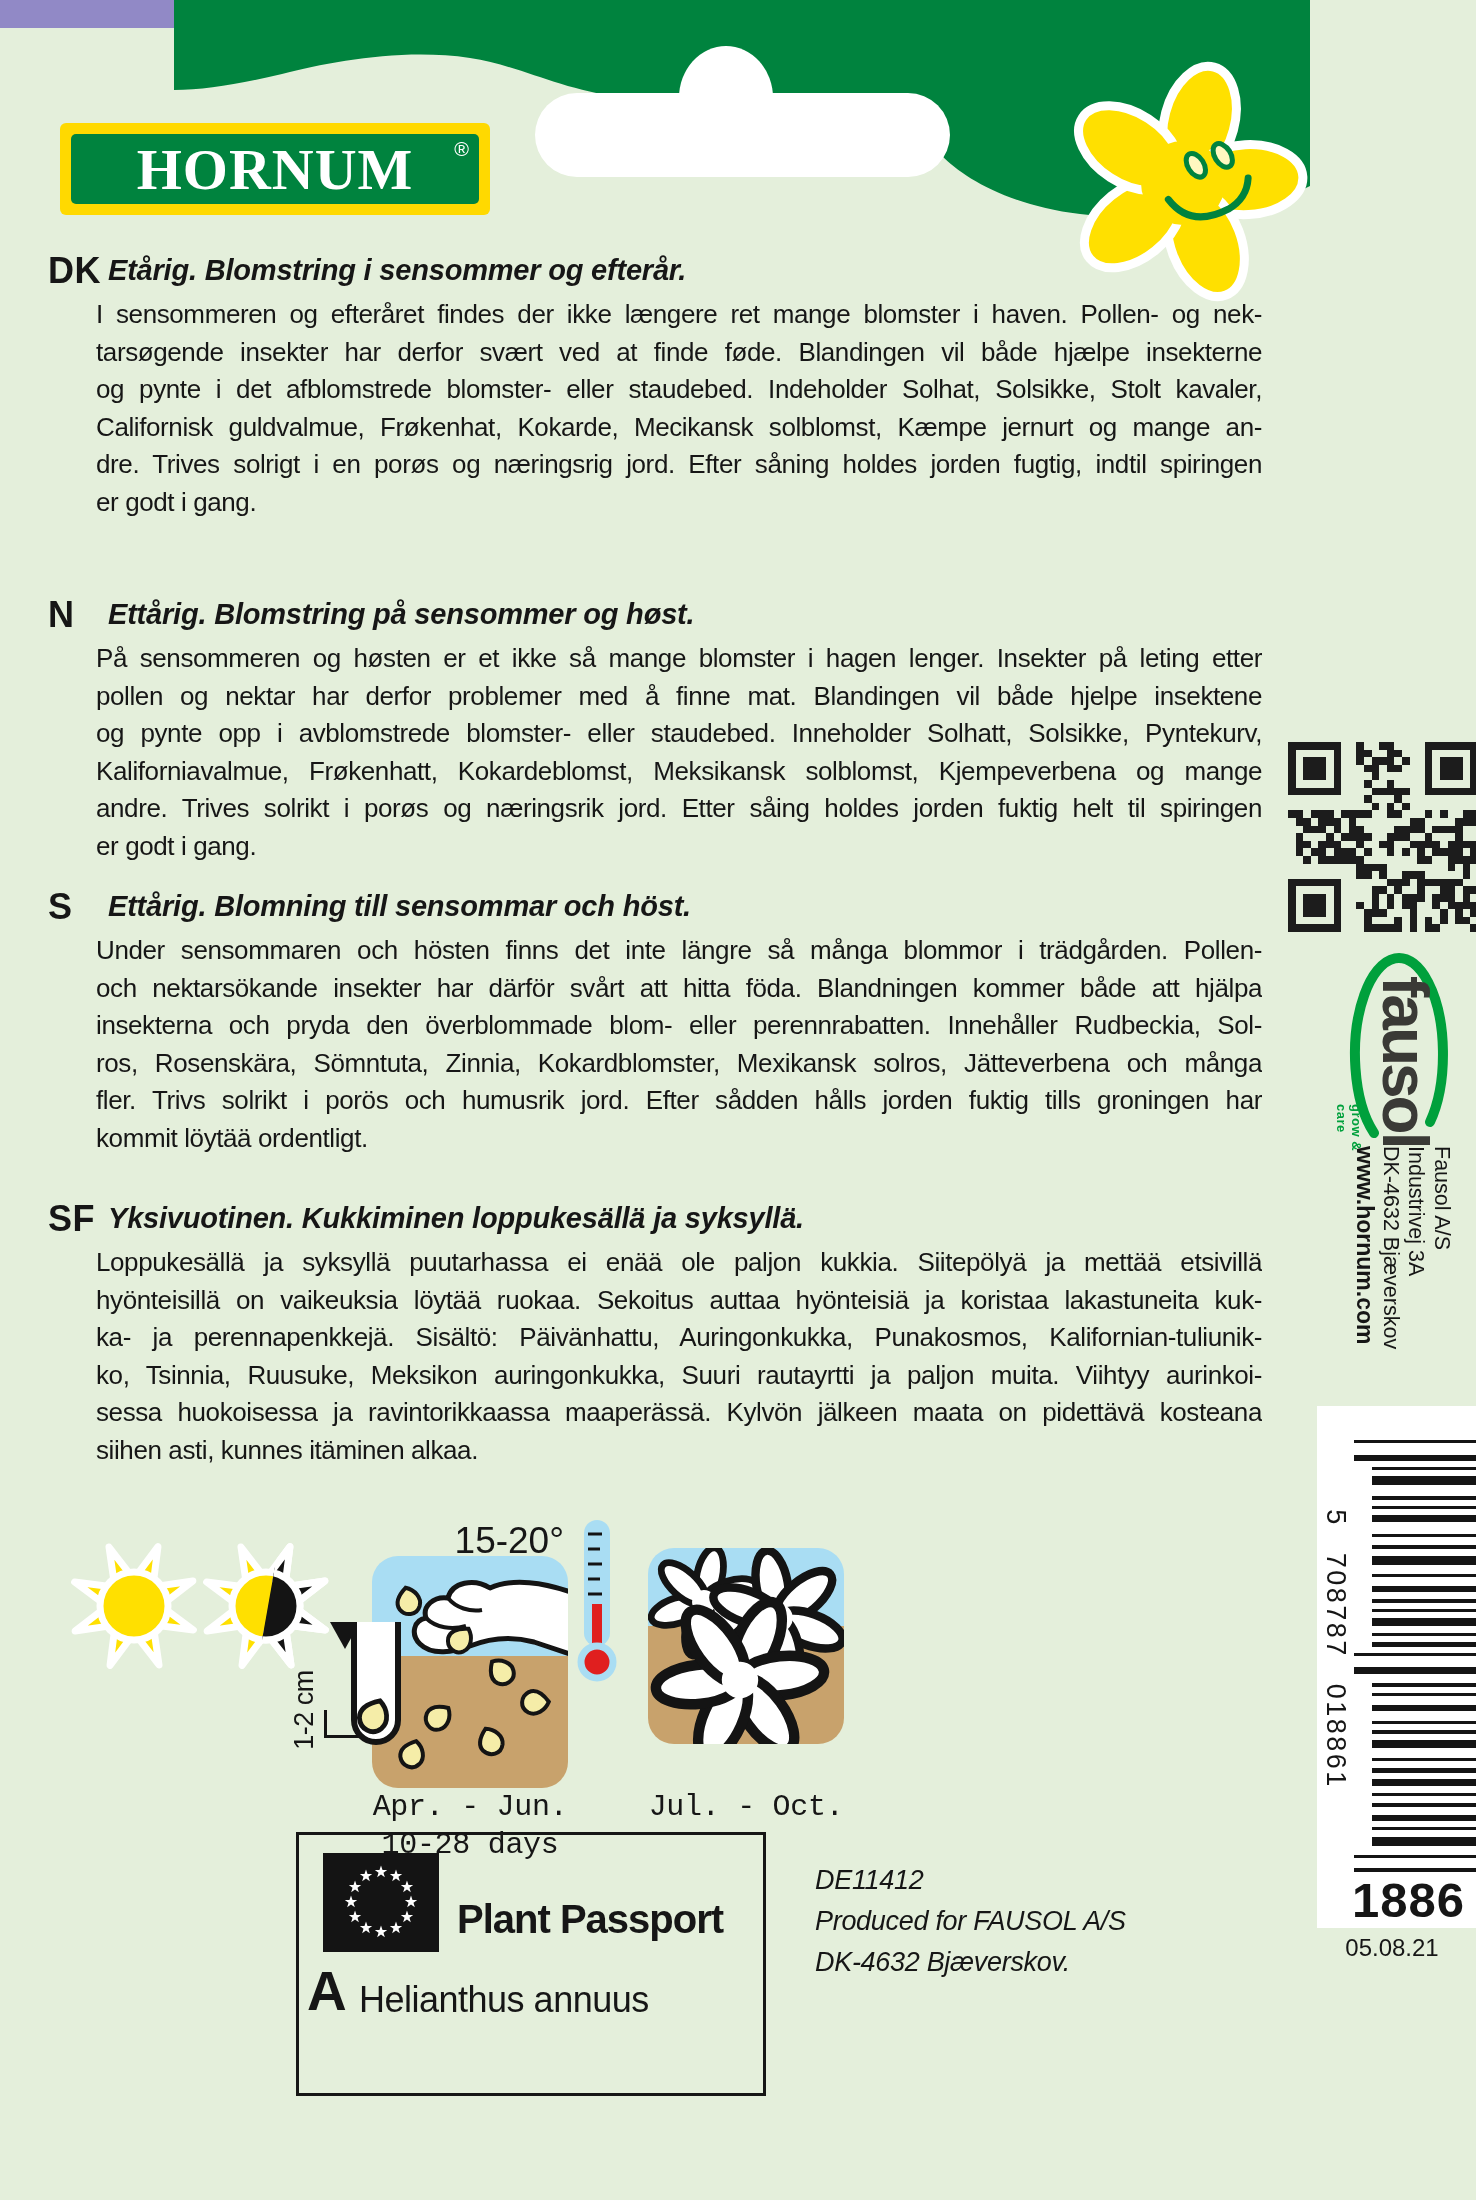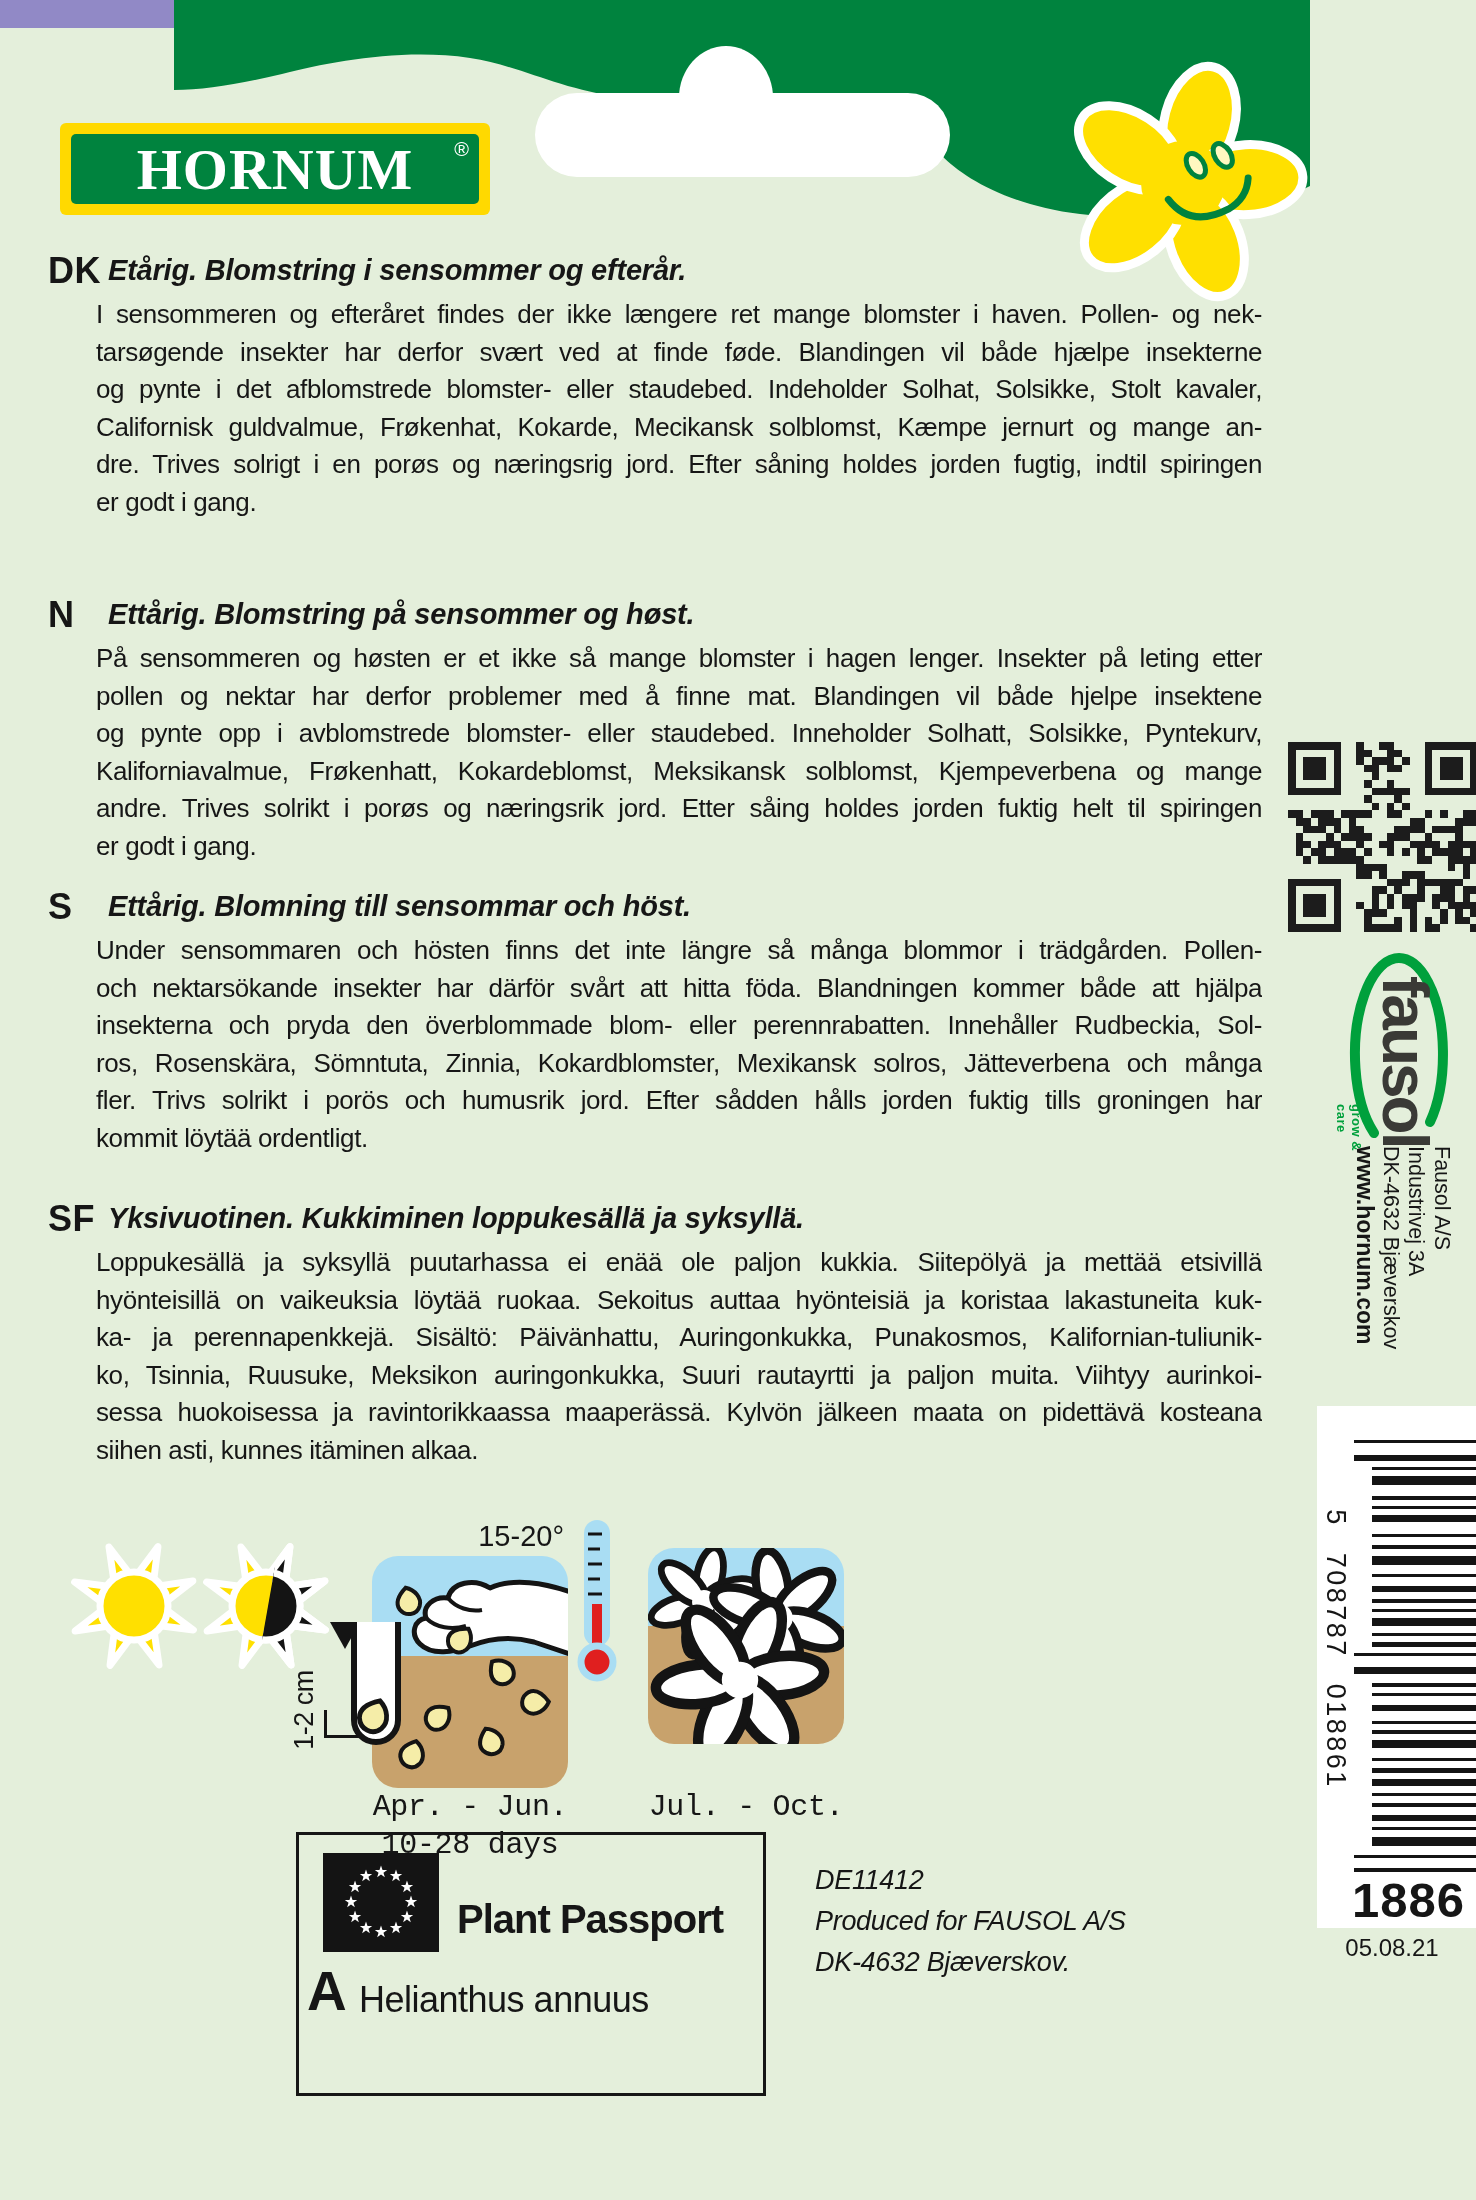--- a/index.html
+++ b/index.html
@@ -18,21 +18,21 @@
   
   .sec{position:absolute;left:48px;width:1214px;}
   .sec-label{position:absolute;left:0;top:0;font-weight:bold;font-size:36px;letter-spacing:.5px;}
   .sec-title{position:absolute;left:60px;top:4px;font-weight:bold;font-style:italic;font-size:29px;letter-spacing:-.2px;}
   .bodytext{position:absolute;left:0;top:46px;width:1214px;font-size:26px;letter-spacing:-.4px;}
   .jline{height:37.6px;line-height:37.6px;overflow:hidden;text-align:justify;text-align-last:justify;white-space:nowrap;margin-left:48px;}
   .jline.last{text-align:left;text-align-last:left;}
 
   
   .icolabel{position:absolute;font-size:30px;text-align:center;letter-spacing:-.3px;font-family:Liberation Mono, monospace;}
-  .temp-label{position:absolute;left:430px;top:1520px;width:134px;font-size:29px;text-align:right;}
+  .temp-label{position:absolute;left:430px;top:1520px;width:134px;font-size:37px;text-align:right;}
 
   .tri-down{position:absolute;left:330px;top:1622px;width:0;height:0;
             border-left:15px solid transparent;border-right:15px solid transparent;border-top:27px solid #141414;}
   .vline{position:absolute;left:324px;top:1710px;width:3px;height:28px;background:#141414;}
   .hline{position:absolute;left:324px;top:1735px;width:52px;height:3px;background:#141414;}
 
   
   .vwrap{position:absolute;}
   .vin{position:absolute;left:50%;top:50%;}
   .rot90{transform:translate(-50%,-50%) rotate(90deg);}

